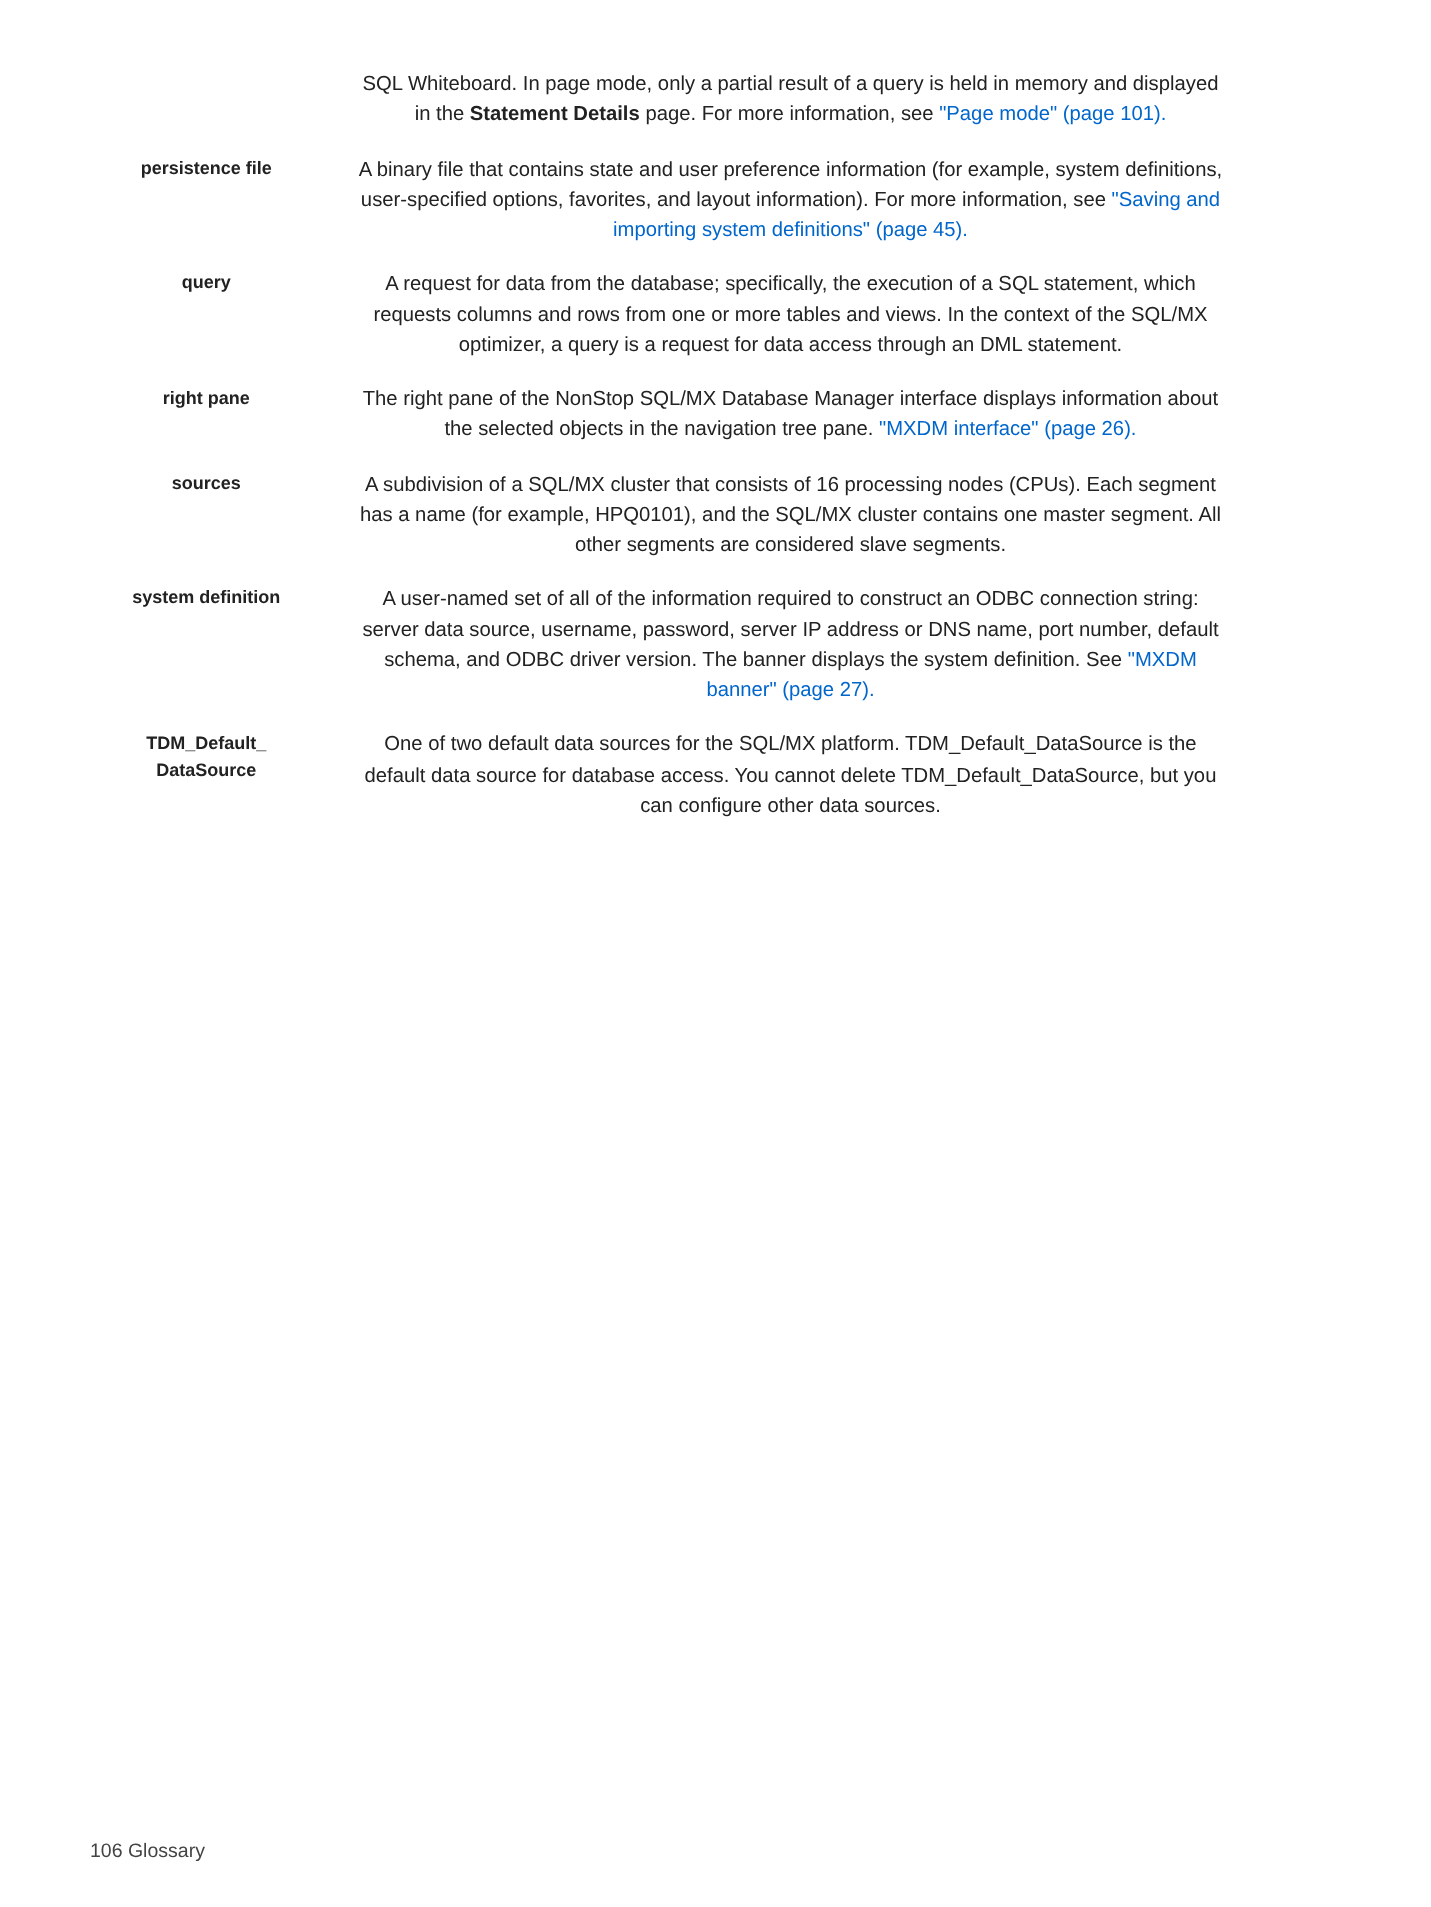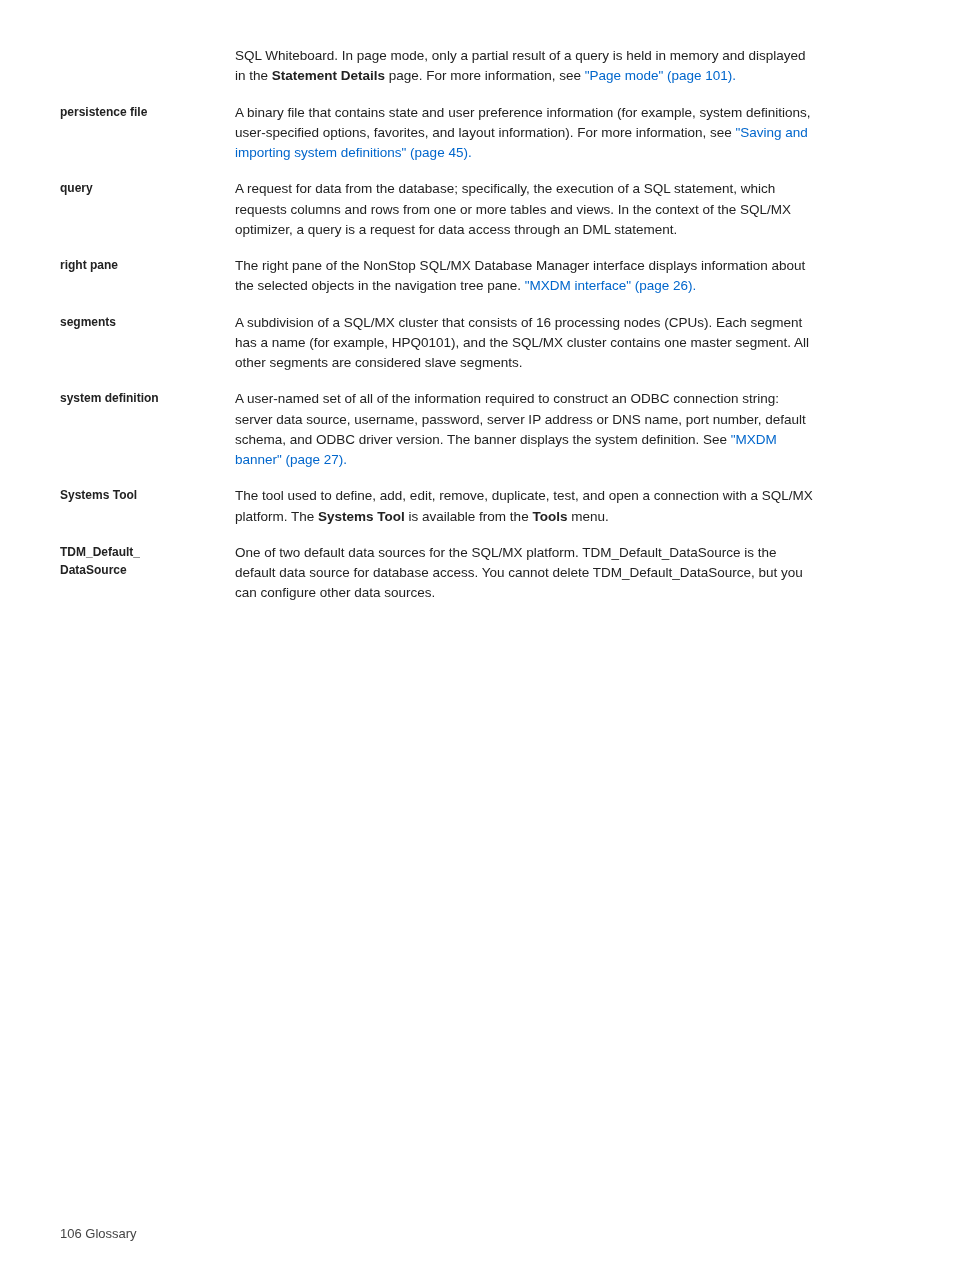--- a/index.html
+++ b/index.html
@@ -14,20 +14,21 @@
       color: #222222;
       width: 954px;
       min-height: 1271px;
       padding: 0;
     }
     .page {
       width: 879px;
       min-height: 1271px;
       padding: 40px 60px 60px 60px;
       position: relative;
+      text-align: center;
     }
     .glossary-table {
       width: 100%;
       border-collapse: collapse;
     }
     .glossary-table td {
       vertical-align: top;
       padding: 6px 0 10px 0;
       line-height: 1.5;
     }
@@ -93,43 +94,37 @@
       </tr>
 
       <tr>
         <td class="term-cell">right pane</td>
         <td class="def-cell">
           The right pane of the NonStop SQL/MX Database Manager interface displays information about the selected objects in the navigation tree pane. <a class="link" href="#">"MXDM interface" (page 26).</a>
         </td>
       </tr>
 
       <tr>
-        <td class="term-cell">segments</td>
+        <td class="term-cell">sources</td>
         <td class="def-cell">
           A subdivision of a SQL/MX cluster that consists of 16 processing nodes (CPUs). Each segment has a name (for example, HPQ0101), and the SQL/MX cluster contains one master segment. All other segments are considered slave segments.
         </td>
       </tr>
 
 
 
 
       <tr>
         <td class="term-cell">system definition</td>
         <td class="def-cell">
           A user-named set of all of the information required to construct an ODBC connection string: server data source, username, password, server IP address or DNS name, port number, default schema, and ODBC driver version. The banner displays the system definition. See <a class="link" href="#">"MXDM banner" (page 27).</a>
         </td>
       </tr>
 
 
-      <tr>
-        <td class="term-cell">Systems Tool</td>
-        <td class="def-cell">
-          The tool used to define, add, edit, remove, duplicate, test, and open a connection with a SQL/MX platform. The <strong>Systems Tool</strong> is available from the <strong>Tools</strong> menu.
-        </td>
-      </tr>
 
       <tr>
         <td class="term-cell">TDM_Default_<br>DataSource</td>
         <td class="def-cell">
           One of two default data sources for the SQL/MX platform. TDM_Default_DataSource is the default data source for database access. You cannot delete TDM_Default_DataSource, but you can configure other data sources.
         </td>
       </tr>
 
     </tbody>
   </table>

